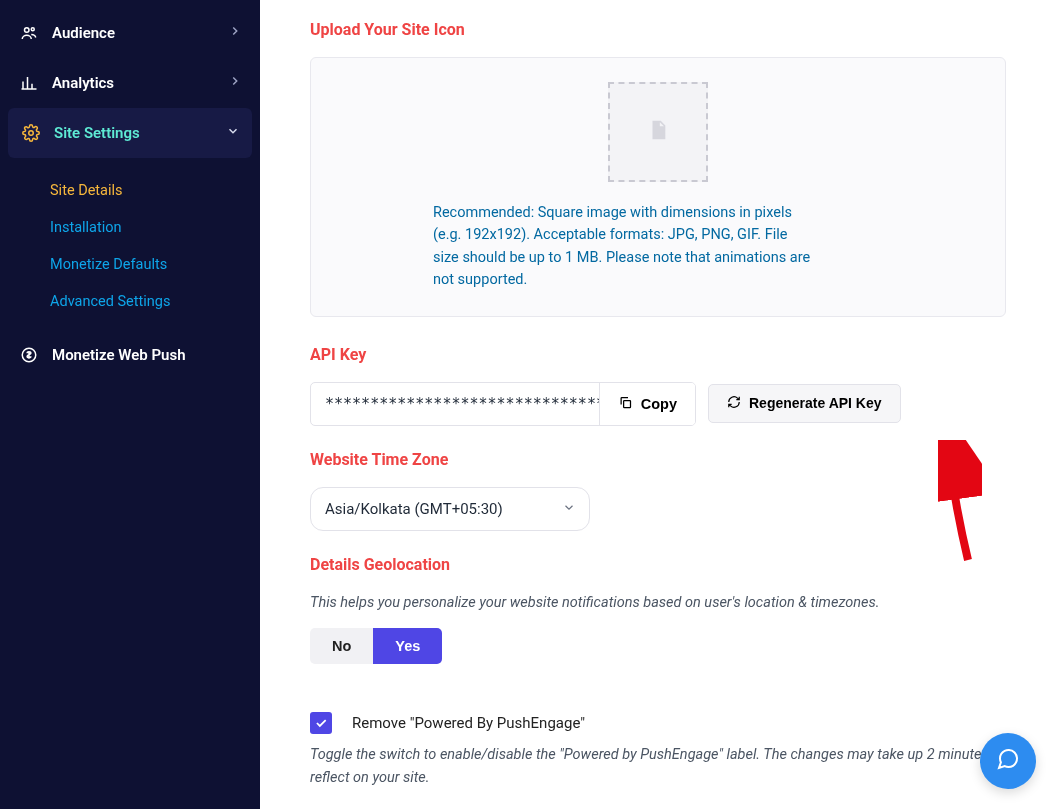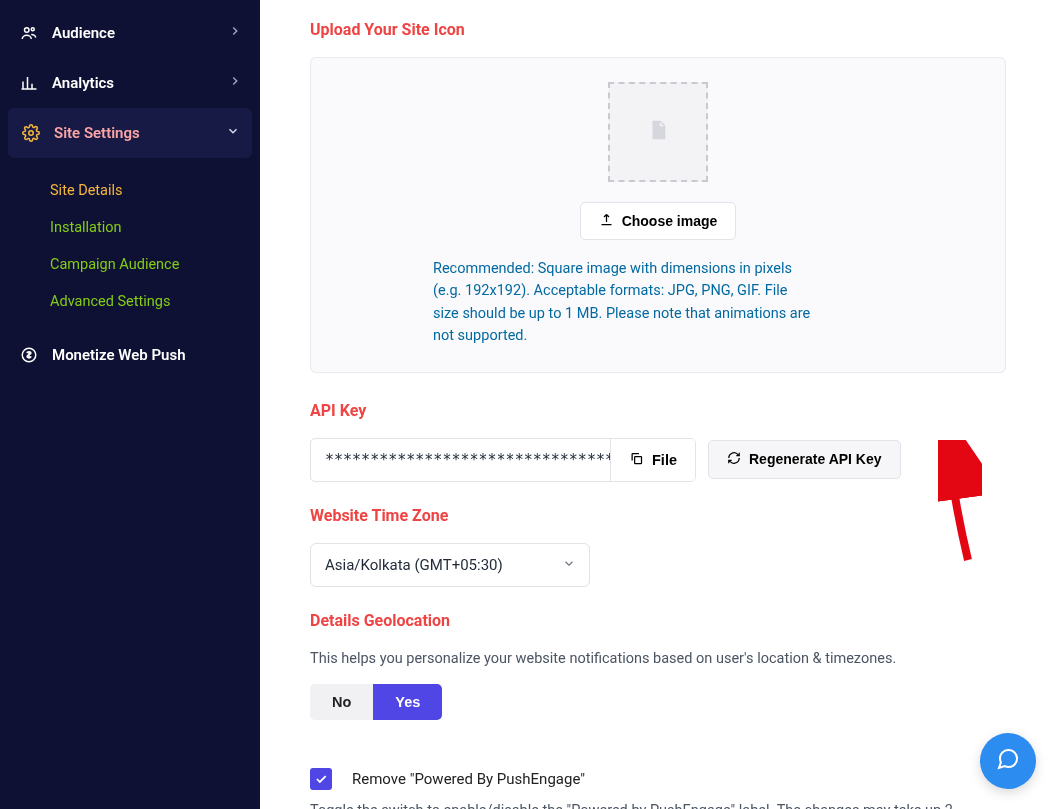--- a/index.html
+++ b/index.html
@@ -37,35 +37,35 @@
     align-items: center;
     justify-content: center;
     color: #ffffff;
   }
   .nav-item .chev {
     margin-left: auto;
     color: #9ea4c5;
   }
   .nav-item.active {
     background: #171a45;
-    color: #fca5a5;
+    color: #5eead4;
     border-radius: 6px;
     margin: 0 8px;
     padding: 14px 12px;
     justify-content: flex-end;
   }
   .nav-item.active .icon-slot { color: #f6b73c; }
   .nav-item.active .chev { color: #d7dbec; }
   .sub-list {
     padding: 14px 0 10px 50px;
   }
   .sub-item {
     padding: 10px 0;
     font-size: 14.5px;
-    color: #84cc16;
+    color: #0ea5e9;
     cursor: pointer;
   }
   .sub-item.active {
     color: #f6b73c;
   }
   .content {
     flex: 1;
     padding: 20px 50px 30px 50px;
     overflow-y: auto;
   }
@@ -167,40 +167,41 @@
     display: inline-flex;
     gap: 8px;
     cursor: pointer;
   }
   .select-wrap {
     position: relative;
     width: 280px;
   }
   .select-box {
     border: 1px solid #e2e2e9;
-    border-radius: 6px;
+    border-radius: 13px;
     padding: 12px 14px;
     font-size: 15px;
     width: 100%;
     background: #fff;
     cursor: pointer;
   }
   .select-wrap .caret {
     position: absolute;
     right: 14px;
     top: 50%;
     transform: translateY(-50%);
     color: #6b7280;
     pointer-events: none;
   }
   .desc-text {
     font-size: 14.5px;
     color: #4b5563;
     line-height: 1.55;
     margin-bottom: 14px;
+    font-style: italic;
   }
   .toggle-row {
     display: inline-flex;
     border-radius: 5px;
     overflow: hidden;
     margin-bottom: 24px;
   }
   .tog-btn {
     padding: 10px 22px;
     font-size: 14.5px;
@@ -300,21 +301,21 @@
     <span class="chev">
       <svg width="14" height="14" viewBox="0 0 24 24" fill="none" stroke="currentColor" stroke-width="2.5">
           <path d="M6 9l6 6 6-6"></path>
         </svg>
     </span>
   </div>
 
   <div class="sub-list">
     <div class="sub-item active">Site Details</div>
     <div class="sub-item">Installation</div>
-    <div class="sub-item">Campaign Audience</div>
+    <div class="sub-item">Monetize Defaults</div>
     <div class="sub-item">Advanced Settings</div>
   </div>
 
   <div class="nav-item">
     <span class="icon-slot">
       <svg width="18" height="18" viewBox="0 0 24 24" fill="none" stroke="currentColor" stroke-width="2">
           <circle cx="12" cy="12" r="9"></circle>
           <path d="M12 7v10M9.5 9.5c0-1 1-2 2.5-2s2.5 1 2.5 2-1 1.5-2.5 2-2.5 1-2.5 2 1 2 2.5 2 2.5-1 2.5-2"></path>
         </svg>
     </span>
@@ -327,44 +328,36 @@
 
   <div class="section-title">Upload Your Site Icon</div>
   <div class="upload-box">
     <div class="drop-zone">
       <span>
         <svg width="22" height="22" viewBox="0 0 24 24" fill="currentColor">
               <path d="M6 2h9l5 5v15H6V2zm8 1.5V8h4.5L14 3.5zM8 14l2.5 3 2-2.5L16 19H8l0-5z"></path>
             </svg>
       </span>
     </div>
-    <button class="choose-btn">
-      <span>
-        <svg viewBox="0 0 24 24" fill="none" stroke="currentColor" stroke-width="2">
-              <path d="M12 16V4m0 0L8 8m4-4l4 4M4 20h16"></path>
-            </svg>
-      </span>
-      <span>Choose image</span>
-    </button>
     <div class="hint-text">Recommended: Square image with dimensions in pixels (e.g. 192x192). Acceptable formats: JPG, PNG, GIF. File size should be up to 1 MB. Please note that animations are not supported.</div>
   </div>
 
   <div class="field-block">
     <div class="section-title">API Key</div>
     <div class="api-row">
       <div class="api-box">
         <div class="api-value">********************************ff2</div>
         <button class="copy-btn">
           <span>
             <svg width="15" height="15" viewBox="0 0 24 24" fill="none" stroke="currentColor" stroke-width="2">
                   <rect x="9" y="9" width="11" height="11" rx="1"></rect>
                   <path d="M5 15V5a1 1 0 0 1 1-1h10"></path>
                 </svg>
           </span>
-          <span>File</span>
+          <span>Copy</span>
         </button>
       </div>
       <button class="regen-btn">
         <span>
           <svg width="14" height="14" viewBox="0 0 24 24" fill="none" stroke="currentColor" stroke-width="2">
                 <path d="M3 12a9 9 0 0 1 15-6.7L21 8M21 3v5h-5M21 12a9 9 0 0 1-15 6.7L3 16M3 21v-5h5"></path>
               </svg>
         </span>
         <span>Regenerate API Key</span>
       </button>

